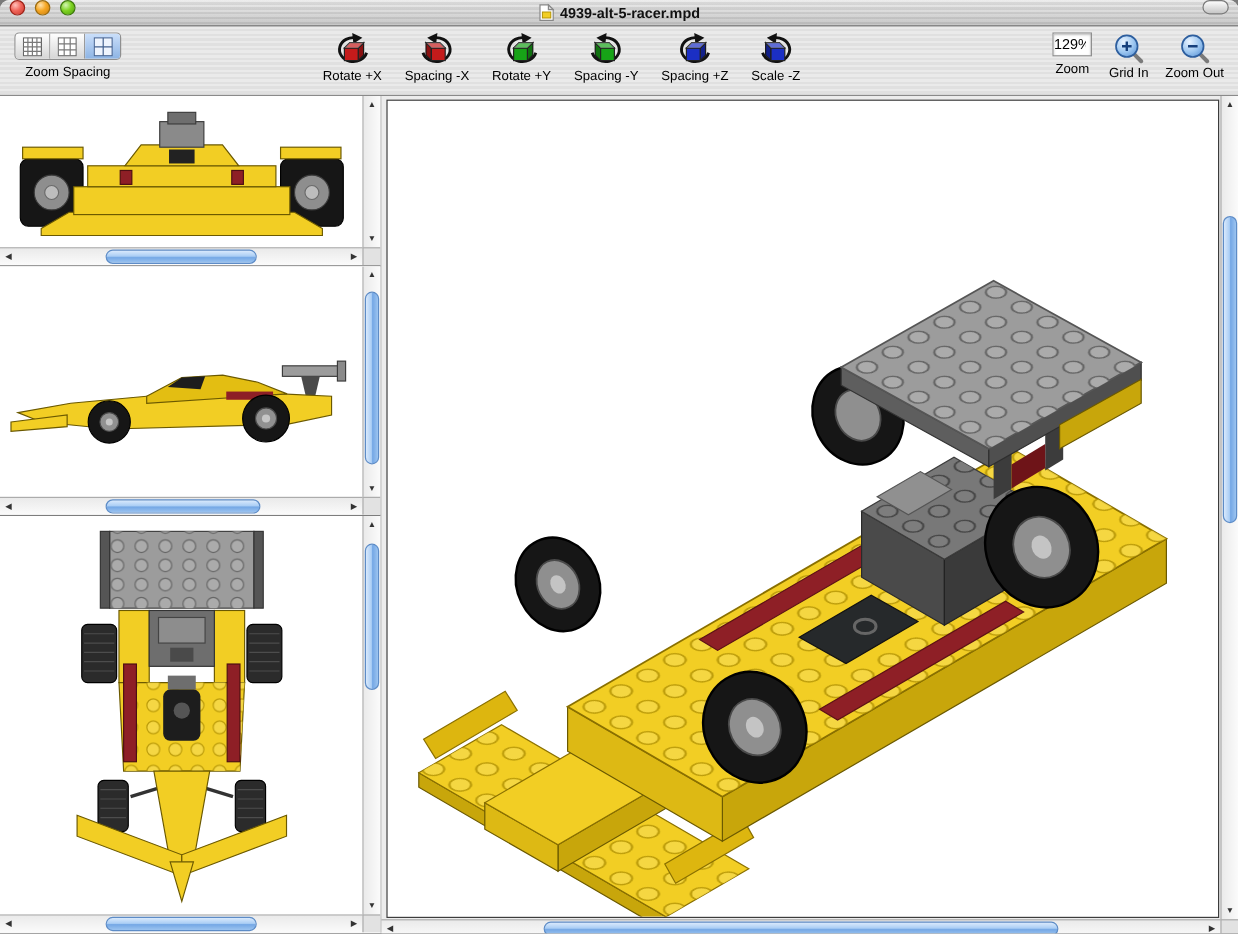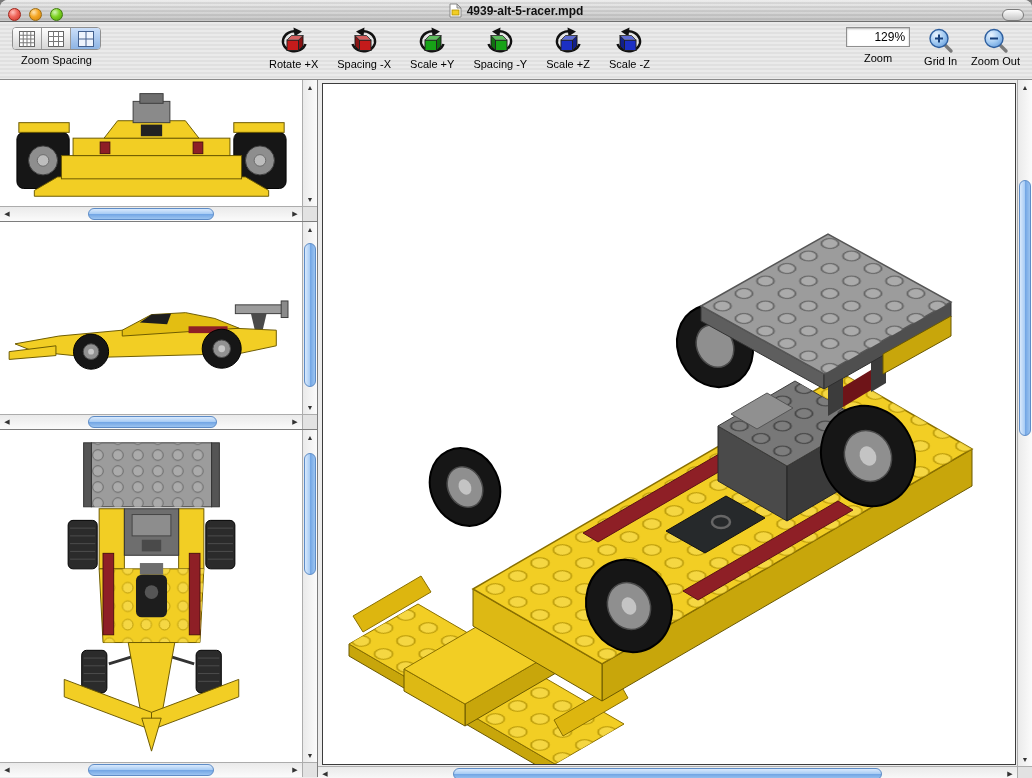--- a/index.html
+++ b/index.html
@@ -1,21 +1,21 @@
 <!DOCTYPE html>
 <html><head>
 <meta charset="utf-8">
 <style>
   * { margin:0; padding:0; box-sizing:border-box; }
   html,body { background:#7a7a7a; font-family:"Liberation Sans", sans-serif; }
   .window { width:1032px; height:778px; background:#ececec; border-radius:8px 8px 0 0;
             overflow:hidden; position:relative; }
 
   
-  .titlebar { height:22px; display:flex; align-items:flex-end; padding:0 8px;
+  .titlebar { height:22px; display:flex; align-items:flex-start; padding:0 8px;
     background:repeating-linear-gradient(180deg,#f4f4f4 0 2px,#e2e2e2 2px 4px),linear-gradient(#f7f7f7,#cfcfcf);
     background-blend-mode:multiply; border-bottom:1px solid #6f6f6f; position:relative; }
   .lights { display:flex; gap:8px; align-items:center; z-index:2; }
   .light { width:13px; height:13px; border-radius:50%; display:inline-block; }
   .light.red    { background:radial-gradient(circle at 35% 30%, #ffc0ba, #f0655a 45%, #c8362b); border:1px solid #9e2218; }
   .light.yellow { background:radial-gradient(circle at 35% 30%, #ffe3af, #f5a623 45%, #c97e12); border:1px solid #9a6b10; }
   .light.green  { background:radial-gradient(circle at 35% 30%, #d3f5b5, #7ed321 45%, #4f9b0e); border:1px solid #3e7a0c; }
   .title-wrap { position:absolute; left:0; right:0; top:0; bottom:0; display:flex;
     justify-content:center; align-items:center; gap:5px; pointer-events:none; }
   .title-text { font-size:12px; font-weight:bold; color:#111; }
@@ -28,21 +28,21 @@
   .tool { display:flex; flex-direction:column; align-items:center; gap:1px; }
   .tool-label { font-size:11px; color:#000; white-space:nowrap; }
   .segmented { display:flex; border:1px solid #8f8f8f; border-radius:4px; overflow:hidden;
     background:#fff; margin-bottom:3px; }
   .seg { width:29px; height:21px; display:flex; align-items:center; justify-content:center;
     background:linear-gradient(#fefefe,#d6d6d6); border:none; border-right:1px solid #9a9a9a; cursor:default; }
   .seg:last-child { border-right:none; }
   .seg.selected { background:linear-gradient(#cbdffa,#8db4e4); }
   .rotate-group { display:flex; gap:19px; margin-left:168px; }
   .right-group { margin-left:auto; display:flex; gap:14px; align-items:flex-start; }
-  .scale-field { width:64px; height:20px; border:1px solid #8f8f8f; background:#fff; font-size:12px;
+  .scale-field { width:33px; height:20px; border:1px solid #8f8f8f; background:#fff; font-size:12px;
     text-align:right; padding-right:4px; font-family:inherit; margin-bottom:4px;
     box-shadow:inset 0 1px 2px rgba(0,0,0,.3); }
   .flipx { transform:scaleX(-1); }
 
   
   .content { display:flex; height:697px; background:#ececec; }
   .left-col { width:318px; display:flex; flex-direction:column; border-right:1px solid #7d7d7d; background:#fff; }
   .pane { display:grid; grid-template-columns:1fr 15px; grid-template-rows:1fr 15px;
     border-bottom:1px solid #7d7d7d; background:#fff; overflow:hidden; }
   .pane.last { border-bottom:none; }
@@ -145,21 +145,21 @@
       <div class="tool">
         <svg width="30" height="30" viewBox="0 0 30 30" color="#17a317">
           <path d="M26.5 17 A 11.5 10 0 1 1 18 4.6" fill="none" stroke="#111" stroke-width="2.4"></path>
           <polygon points="14.5,0.5 23,4.5 15.5,9.5" fill="#111"></polygon>
           <polygon points="19.5,13 24,8.5 24,19 19.5,23.5" fill="currentColor" stroke="#222"></polygon>
           <polygon points="19.5,13 24,8.5 24,19 19.5,23.5" fill="#000" opacity="0.3"></polygon>
           <rect x="8" y="13" width="11.5" height="10.5" fill="currentColor" stroke="#222"></rect>
           <polygon points="8,13 12.5,8.5 24,8.5 19.5,13" fill="currentColor" stroke="#222"></polygon>
           <polygon points="8,13 12.5,8.5 24,8.5 19.5,13" fill="#fff" opacity="0.3"></polygon>
         </svg>
-        <span class="tool-label">Scale +Y</span>
+        <span class="tool-label">Rotate +Y</span>
       </div>
 
       <div class="tool">
         <svg class="flipx" width="30" height="30" viewBox="0 0 30 30" color="#17a317">
           <path d="M26.5 17 A 11.5 10 0 1 1 18 4.6" fill="none" stroke="#111" stroke-width="2.4"></path>
           <polygon points="14.5,0.5 23,4.5 15.5,9.5" fill="#111"></polygon>
           <polygon points="19.5,13 24,8.5 24,19 19.5,23.5" fill="currentColor" stroke="#222"></polygon>
           <polygon points="19.5,13 24,8.5 24,19 19.5,23.5" fill="#000" opacity="0.3"></polygon>
           <rect x="8" y="13" width="11.5" height="10.5" fill="currentColor" stroke="#222"></rect>
           <polygon points="8,13 12.5,8.5 24,8.5 19.5,13" fill="currentColor" stroke="#222"></polygon>
@@ -171,21 +171,21 @@
       <div class="tool">
         <svg width="30" height="30" viewBox="0 0 30 30" color="#1b2fc4">
           <path d="M26.5 17 A 11.5 10 0 1 1 18 4.6" fill="none" stroke="#111" stroke-width="2.4"></path>
           <polygon points="14.5,0.5 23,4.5 15.5,9.5" fill="#111"></polygon>
           <polygon points="19.5,13 24,8.5 24,19 19.5,23.5" fill="currentColor" stroke="#222"></polygon>
           <polygon points="19.5,13 24,8.5 24,19 19.5,23.5" fill="#000" opacity="0.3"></polygon>
           <rect x="8" y="13" width="11.5" height="10.5" fill="currentColor" stroke="#222"></rect>
           <polygon points="8,13 12.5,8.5 24,8.5 19.5,13" fill="currentColor" stroke="#222"></polygon>
           <polygon points="8,13 12.5,8.5 24,8.5 19.5,13" fill="#fff" opacity="0.3"></polygon>
         </svg>
-        <span class="tool-label">Scale +Z</span>
+        <span class="tool-label">Spacing +Z</span>
       </div>
 
       <div class="tool">
         <svg class="flipx" width="30" height="30" viewBox="0 0 30 30" color="#1b2fc4">
           <path d="M26.5 17 A 11.5 10 0 1 1 18 4.6" fill="none" stroke="#111" stroke-width="2.4"></path>
           <polygon points="14.5,0.5 23,4.5 15.5,9.5" fill="#111"></polygon>
           <polygon points="19.5,13 24,8.5 24,19 19.5,23.5" fill="currentColor" stroke="#222"></polygon>
           <polygon points="19.5,13 24,8.5 24,19 19.5,23.5" fill="#000" opacity="0.3"></polygon>
           <rect x="8" y="13" width="11.5" height="10.5" fill="currentColor" stroke="#222"></rect>
           <polygon points="8,13 12.5,8.5 24,8.5 19.5,13" fill="currentColor" stroke="#222"></polygon>

